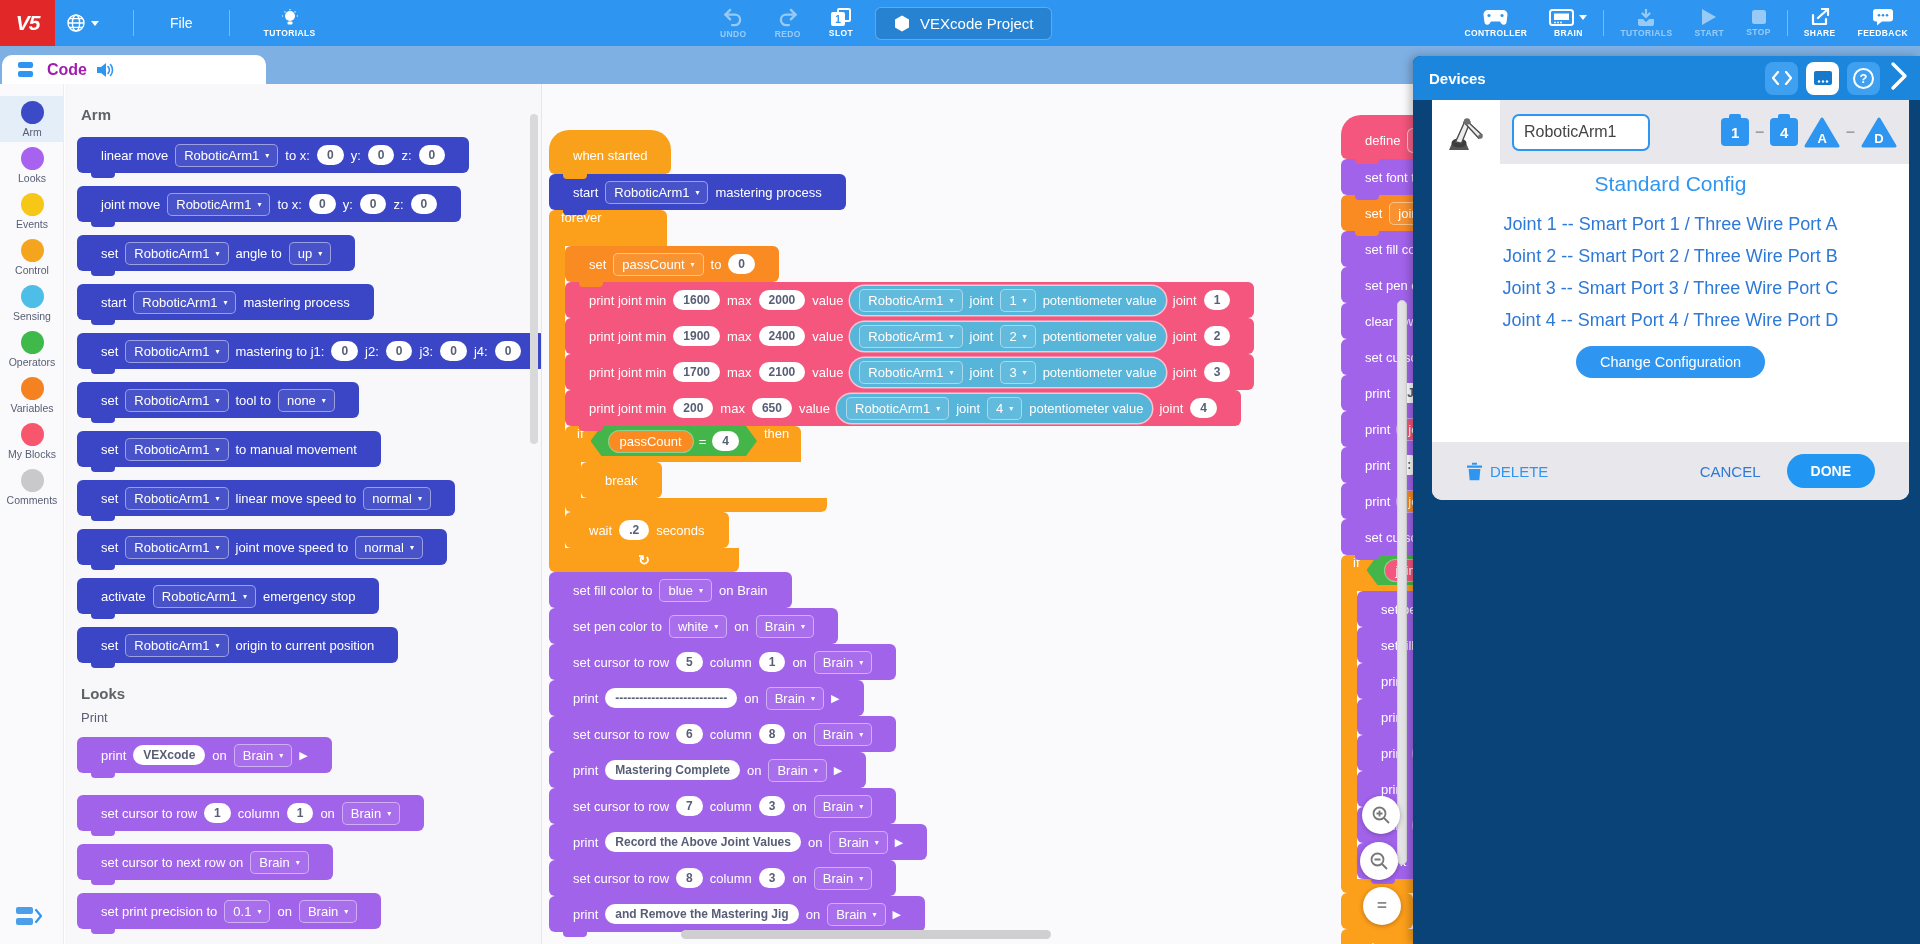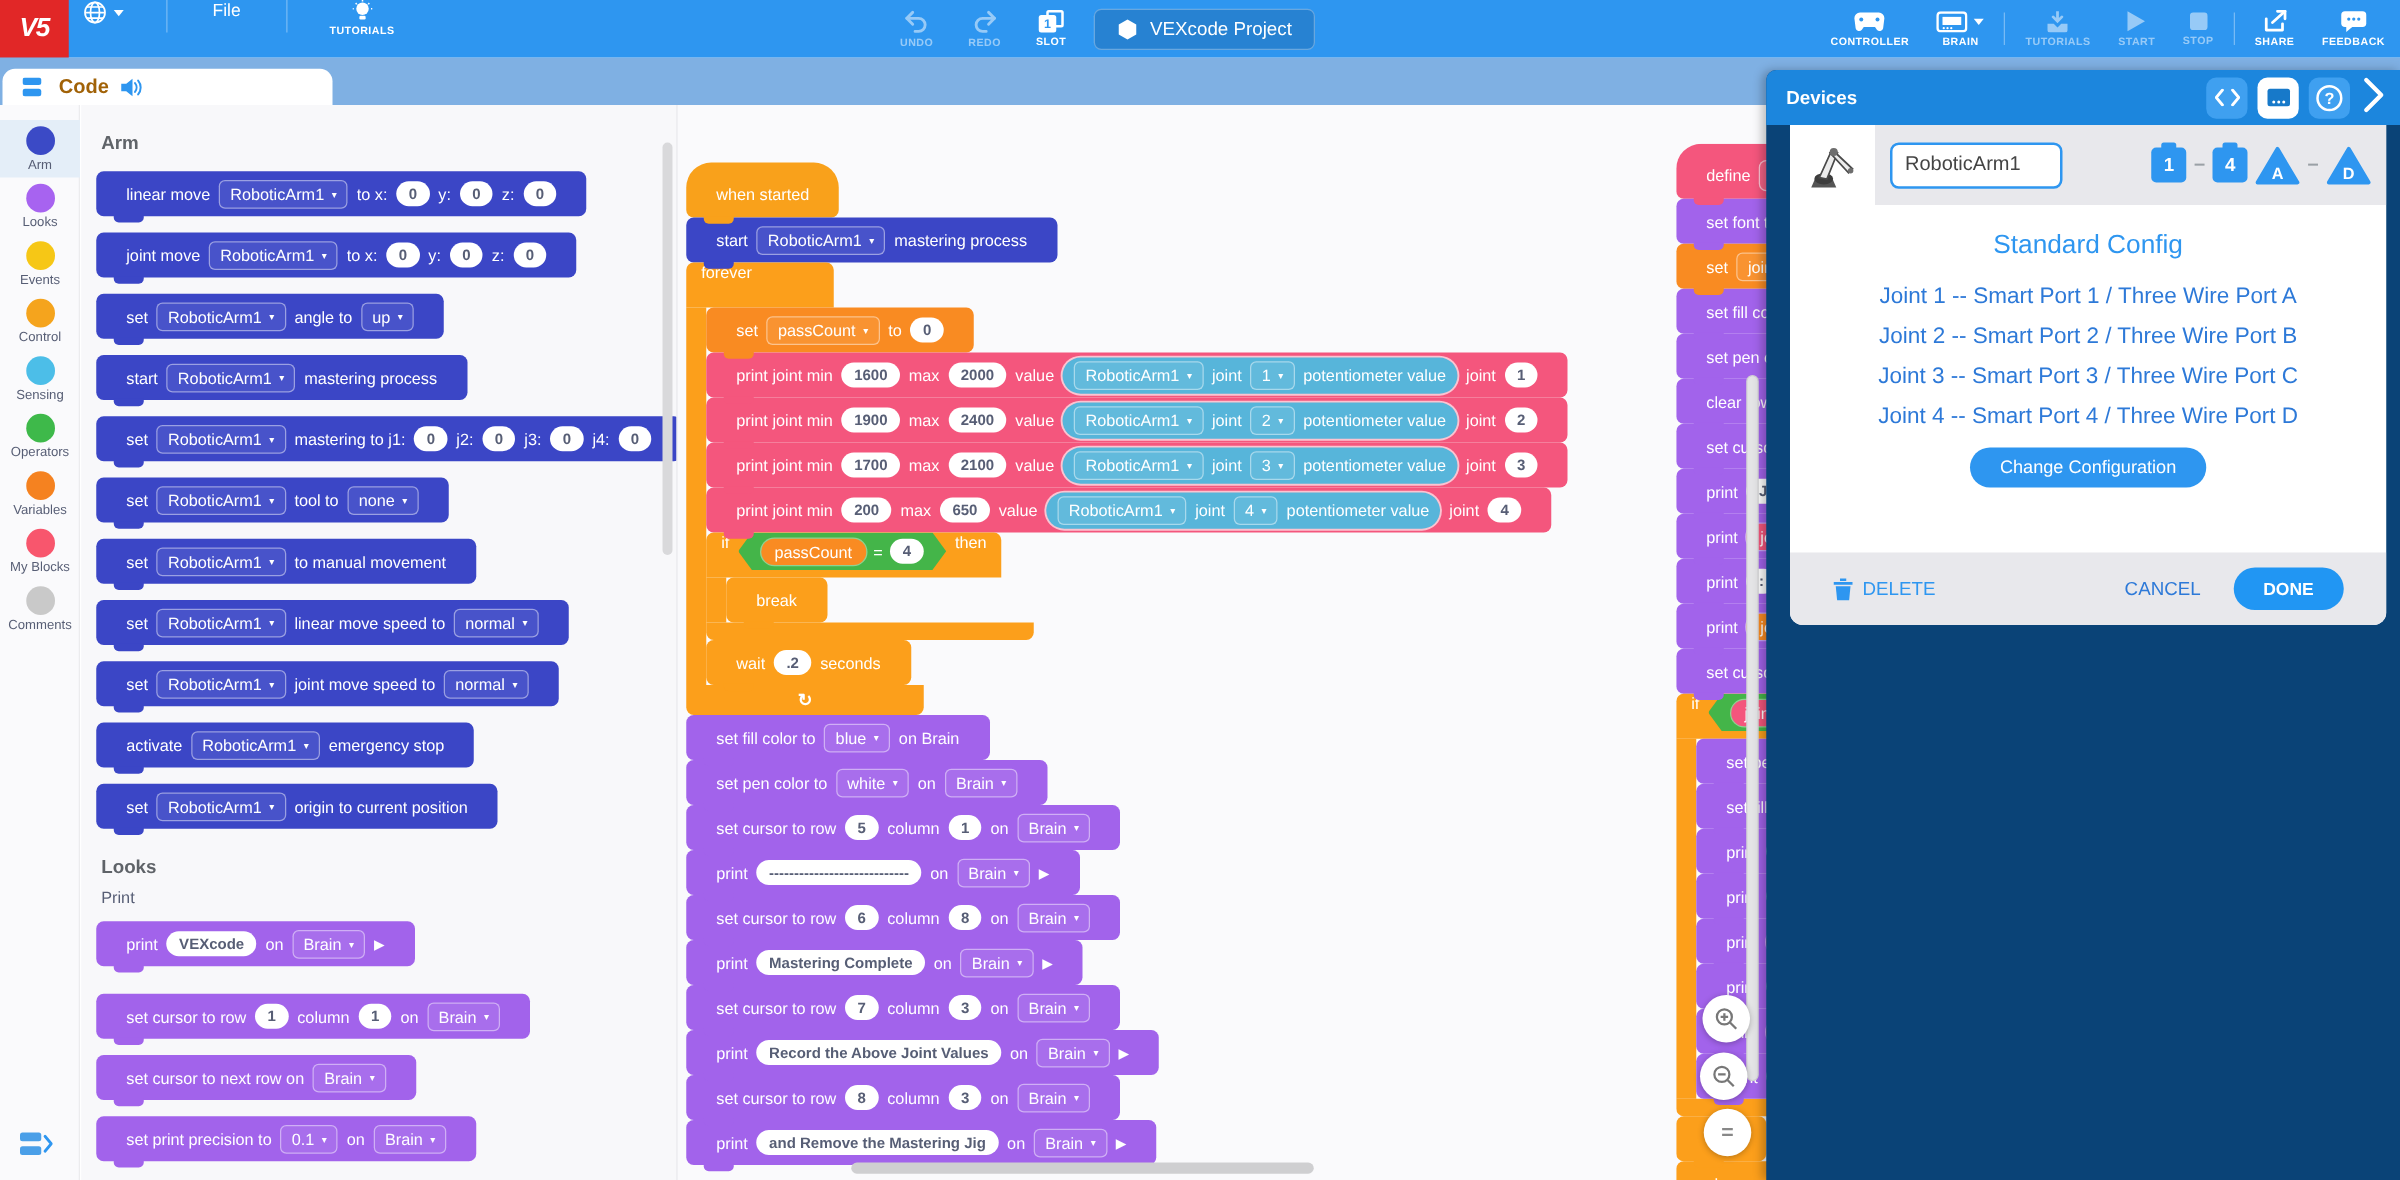--- a/index.html
+++ b/index.html
@@ -2,40 +2,40 @@
 <html><head>
 <meta charset="utf-8">
 <style>
   * { margin:0; padding:0; box-sizing:border-box; }
   html,body { width:1920px; height:944px; overflow:hidden; font-family:"Liberation Sans",sans-serif; background:#fff; }
   body { position:relative; }
 
   
   .topbar { position:absolute; left:0; top:0; width:1920px; height:46px; background:#2E96F0; z-index:30; }
   .tb-logo { position:absolute; left:0; top:0; width:55px; height:46px; background:#E12727; display:flex; align-items:center; justify-content:center; color:#fff; font-weight:800; font-style:italic; font-size:21px; letter-spacing:-1px; }
-  .tb-left { position:absolute; left:60px; top:0; height:46px; display:flex; align-items:flex-start; gap:28px; }
+  .tb-left { position:absolute; left:60px; top:0; height:46px; display:flex; align-items:center; gap:28px; }
   .tb-globe { display:flex; align-items:center; gap:5px; padding:0 6px; }
   .tb-sep { width:1px; height:26px; background:rgba(255,255,255,.35); }
   .tb-file { color:#fff; font-size:14px; padding:0 8px; }
   .tb-stack { display:flex; flex-direction:column; align-items:center; gap:2px; padding:0 6px; color:#fff; }
   .tb-lbl { font-size:8.5px; font-weight:700; color:#fff; letter-spacing:.4px; }
   .tb-center { position:absolute; left:714px; top:0; height:46px; display:flex; align-items:center; gap:16px; }
   .tb-center .dim { opacity:.5; }
   .slot-ico { position:relative; width:20px; height:18px; }
   .slot-ico .back { position:absolute; right:0; top:0; width:14px; height:14px; border:2px solid #fff; border-radius:2px; }
   .slot-ico .front { position:absolute; left:0; bottom:0; width:14px; height:14px; background:#fff; border-radius:2px; color:#2E96F0; font-size:10px; font-weight:700; display:flex; align-items:center; justify-content:center; }
   .proj-pill { display:flex; align-items:center; gap:10px; height:33px; padding:0 18px; background:rgba(10,40,80,.18); border:1px solid rgba(255,255,255,.3); border-radius:6px; color:#fff; font-size:15px; }
   .tb-right { position:absolute; right:6px; top:0; height:46px; display:flex; align-items:center; gap:10px; }
   .tb-right .disabled { opacity:.5; }
   .caret-dn { width:0; height:0; border:4px solid transparent; border-top:5px solid #fff; margin-top:4px; }
 
   
   .tabstrip { position:absolute; left:0; top:46px; width:1920px; height:38px; background:#7FB0E3; z-index:5; }
   .tab-code { position:absolute; left:2px; top:9px; width:264px; height:29px; background:#fff; border-radius:10px 10px 0 0; display:flex; align-items:center; gap:9px; padding:0 16px; }
-  .tab-code .tab-label { color:#a16207; font-size:16px; font-weight:600; }
+  .tab-code .tab-label { color:#a21caf; font-size:16px; font-weight:600; }
 
   
   .catbar { position:absolute; left:0; top:84px; width:64px; bottom:0; background:#FAFAFC; border-right:1px solid #ECECEE; z-index:6; padding-top:12px; }
   .cat-item { width:64px; height:46px; display:flex; flex-direction:column; align-items:center; justify-content:center; gap:2px; cursor:pointer; }
   .cat-item.selected { background:#E4EEF8; }
   .cat-dot { width:23px; height:23px; border-radius:50%; }
   .cat-label { font-size:10.5px; color:#575E75; }
   .expand-ico { position:absolute; left:16px; bottom:12px; }
 
   
@@ -102,21 +102,21 @@
   .dev-row { height:64px; background:#E8E8EC; display:flex; align-items:center; flex:none; }
   .dev-armtile { width:68px; height:64px; background:#fff; display:flex; align-items:center; justify-content:center; flex:none; }
   .dev-name-input { margin-left:12px; width:138px; height:37px; border:2px solid #2E96F0; border-radius:7px; font-size:16px; color:#444; padding:0 10px; font-family:"Liberation Sans",sans-serif; background:#fff; }
   .dev-badges { margin-left:auto; margin-right:12px; display:flex; align-items:center; gap:6px; }
   .pbadge-sq { position:relative; width:28px; height:28px; background:#2E96F0; color:#fff; border-radius:4px; font-weight:700; font-size:15px; display:flex; align-items:center; justify-content:center; }
   .pbadge-sq::before { content:''; position:absolute; top:-4px; left:8px; width:12px; height:5px; border-radius:2px 2px 0 0; background:#2E96F0; }
   .pbadge-dash { color:#9AA0A6; font-weight:700; }
   .pbadge-tri { position:relative; width:36px; height:31px; }
   .pbadge-tri span { position:absolute; left:0; right:0; bottom:2px; text-align:center; color:#fff; font-size:13px; font-weight:700; }
   .dev-config { flex:1; text-align:center; }
-  .cfg-title { margin-top:20px; color:#2E96F0; font-size:21px; }
+  .cfg-title { margin-top:8px; color:#2E96F0; font-size:21px; }
   .joints { margin-top:12px; }
   .joint-line { color:#2D79D8; font-size:18px; line-height:32px; }
   .cfg-btn { display:inline-block; margin-top:10px; background:#2E96F0; color:#fff; font-size:14.5px; padding:8px 24px; border-radius:18px; cursor:pointer; }
   .dev-foot { height:58px; background:#E8E8EC; display:flex; align-items:center; padding:0 34px; flex:none; }
   .foot-del { display:flex; align-items:center; gap:7px; color:#2E96F0; font-size:15px; font-weight:500; cursor:pointer; }
   .foot-cancel { margin-left:auto; color:#2D79D8; font-size:15px; cursor:pointer; }
   .foot-done { margin-left:26px; background:#2196F3; color:#fff; font-size:14px; font-weight:700; padding:9px 24px; border-radius:18px; cursor:pointer; }
 </style>
 </head>
 <body>

